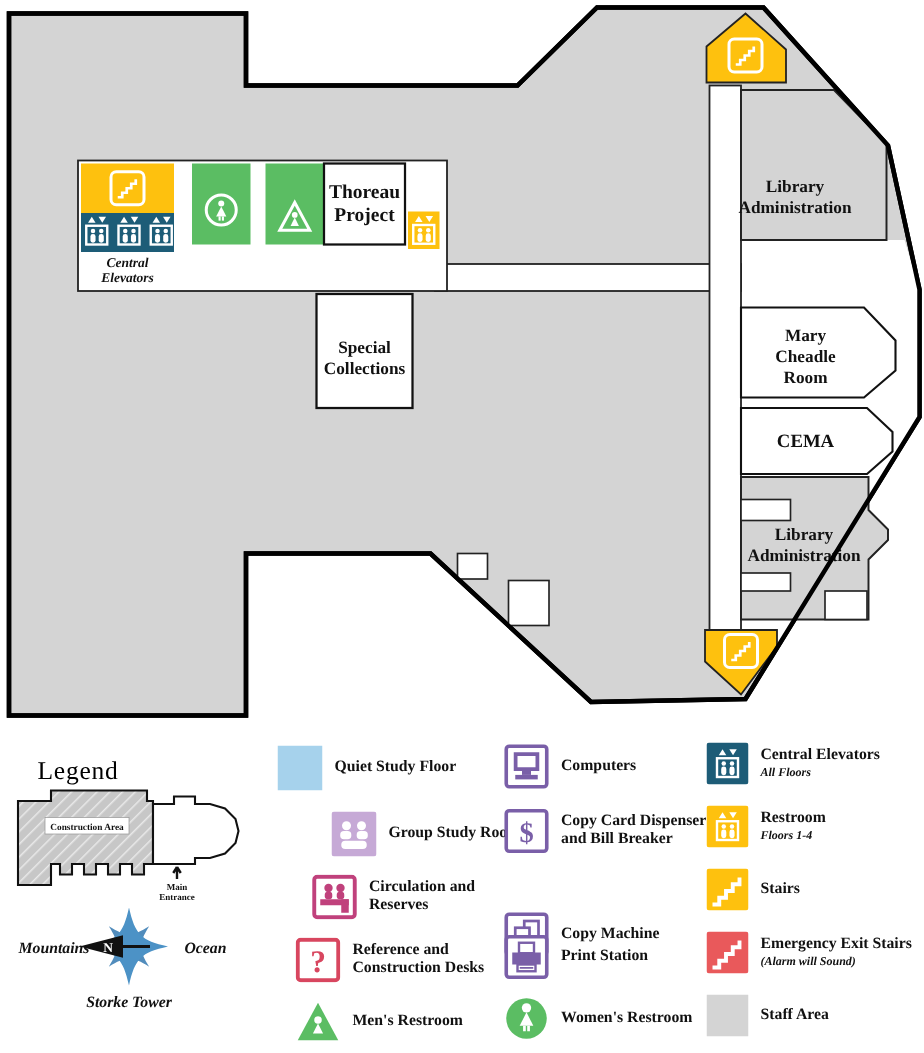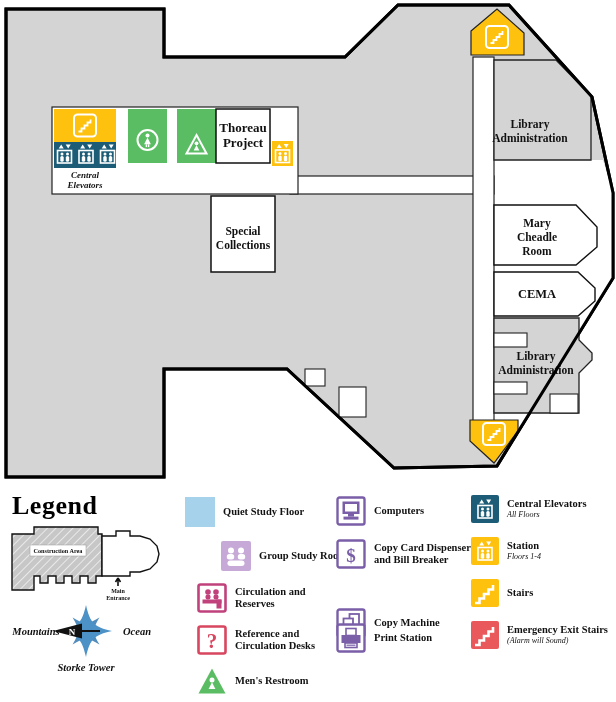--- a/index.html
+++ b/index.html
@@ -1,25 +1,25 @@
 <!DOCTYPE html>
 <html><head>
 <meta charset="utf-8">
 <style>
   html,body{margin:0;padding:0;background:#fff;}
   body{width:616px;height:702px;font-family:"Liberation Serif",serif;}
   .stage{position:relative;width:616px;height:702px;overflow:hidden;}
   .map-svg{position:absolute;left:0;top:0;}
-  .legend-title{position:absolute;left:8px;top:487px;font-size:26px;font-weight:bold;margin:4px;letter-spacing:.5px;}
+  .legend-title{position:absolute;left:8px;top:487px;font-size:17px;font-weight:normal;margin:17px;letter-spacing:.5px;}
   .minimap{position:absolute;left:4px;top:520px;}
   .compass{position:absolute;left:0px;top:598px;}
   .legend-item{position:absolute;display:flex;align-items:center;gap:8px;}
   .li-icon{flex:none;display:block;}
   .li-text{font-weight:bold;font-size:10.5px;line-height:1.18;max-width:112px;color:#111;}
-  .li-sub{font-size:8px;font-style:italic;font-weight:normal;line-height:1.2;}
+  .li-sub{font-size:8px;font-style:italic;font-weight:bold;line-height:1.2;}
   svg text{font-family:"Liberation Serif",serif;}
   .rm-label{font-weight:bold;fill:#111;}
   .it-label{font-weight:bold;font-style:italic;fill:#111;}
 </style>
 </head>
 <body>
 
 <div class="stage">
 
   <svg class="map-svg" width="616" height="482" viewBox="0 0 616 482">
@@ -192,38 +192,38 @@
     <svg class="li-icon" width="30" height="30">
       <rect width="30" height="30" rx="2" fill="#C6A9D6"></rect>
       <circle cx="10" cy="9.5" r="3" fill="#fff"></circle>
         <circle cx="20" cy="9.5" r="3" fill="#fff"></circle>
       <rect x="5.8" y="13" width="7.4" height="5.5" rx="2.5" fill="#fff"></rect>
       <rect x="16.8" y="13" width="7.4" height="5.5" rx="2.5" fill="#fff"></rect>
       <rect x="6.5" y="19.5" width="17" height="5.5" rx="2.7" fill="#fff"></rect>
     </svg>
     <div class="li-text">Group Study Room</div>
   </div>
-  <div class="legend-item" style="left:197px;top:583px;">
+  <div class="legend-item" style="left:208px;top:583px;">
     <svg class="li-icon" width="30" height="30">
       <rect x="1.5" y="1.5" width="27" height="27" rx="2" fill="#fff" stroke="#C0417C" stroke-width="2.6"></rect>
       <circle cx="11" cy="9" r="2.8" fill="#C0417C"></circle>
         <circle cx="19" cy="9" r="2.8" fill="#C0417C"></circle>
       <rect x="8.5" y="11.5" width="5" height="5" rx="2" fill="#C0417C"></rect>
       <rect x="16.5" y="11.5" width="5" height="5" rx="2" fill="#C0417C"></rect>
       <rect x="5.5" y="16.5" width="19" height="4" fill="#C0417C"></rect>
       <rect x="19.5" y="16.5" width="5" height="9" fill="#C0417C"></rect>
     </svg>
     <div class="li-text">Circulation and Reserves</div>
   </div>
   <div class="legend-item" style="left:197px;top:625px;">
     <svg class="li-icon" width="30" height="30">
       <rect x="1.5" y="1.5" width="27" height="27" rx="2" fill="#fff" stroke="#D8465F" stroke-width="2.6"></rect>
       <text x="15" y="23" font-size="21" font-weight="bold" text-anchor="middle" fill="#D8465F">?</text>
     </svg>
-    <div class="li-text">Reference and Circulation Desks</div>
+    <div class="li-text">Reference and Construction Desks</div>
   </div>
   <div class="legend-item" style="left:336px;top:496px;">
     <svg class="li-icon" width="30" height="30">
       <rect x="1.5" y="1.5" width="27" height="27" rx="2" fill="#fff" stroke="#7A5FA8" stroke-width="2.4"></rect>
       <rect x="6.5" y="5.5" width="17" height="12.5" fill="#7A5FA8"></rect>
       <rect x="9" y="8" width="12" height="7.5" fill="#fff"></rect>
       <rect x="12" y="18" width="6" height="2.6" fill="#7A5FA8"></rect>
       <rect x="7.5" y="20.6" width="15" height="3" fill="#7A5FA8"></rect>
     </svg>
     <div class="li-text">Computers</div>
@@ -255,52 +255,65 @@
   <div class="legend-item" style="left:336px;top:623px;">
     <svg class="li-icon" width="30" height="30">
       <rect x="1.5" y="1.5" width="27" height="27" rx="2" fill="#fff" stroke="#7A5FA8" stroke-width="2.4"></rect>
       <rect x="10" y="5.5" width="10" height="7" fill="#fff" stroke="#7A5FA8" stroke-width="1.6"></rect>
       <rect x="5.5" y="12" width="19" height="8" fill="#7A5FA8"></rect>
       <rect x="9" y="20" width="12" height="4.5" fill="#fff" stroke="#7A5FA8" stroke-width="1.6"></rect>
       <line x1="10.5" y1="22.2" x2="19.5" y2="22.2" stroke="#7A5FA8" stroke-width="1.2"></line>
     </svg>
     <div class="li-text">Print Station</div>
   </div>
+  <div class="legend-item" style="left:336px;top:664px;">
+    <svg class="li-icon" width="30" height="30">
+      <circle cx="15" cy="15" r="13.5" fill="#5BBD63"></circle>
+      <use href="#g-person-w" transform="translate(15,14.5) scale(1.2)"></use>
+    </svg>
+    <div class="li-text">Women's Restroom</div>
+  </div>
 
   <div class="legend-item" style="left:471px;top:495px;">
     <svg class="li-icon" width="28" height="28">
       <rect width="28" height="28" rx="2" fill="#1D5C77"></rect>
       <use href="#g-elev" transform="translate(6,4)"></use>
     </svg>
     <div class="li-text">
       <div>Central Elevators</div>
       <div class="li-sub">All Floors</div>
     </div>
   </div>
   <div class="legend-item" style="left:471px;top:537px;">
     <svg class="li-icon" width="28" height="28">
       <rect width="28" height="28" rx="2" fill="#FEC10E"></rect>
       <use href="#g-elev" transform="translate(6,4)"></use>
     </svg>
     <div class="li-text">
-      <div>Station</div>
+      <div>Restroom</div>
       <div class="li-sub">Floors 1-4</div>
     </div>
   </div>
   <div class="legend-item" style="left:471px;top:579px;">
     <svg class="li-icon" width="28" height="28">
       <rect width="28" height="28" rx="2" fill="#FEC10E"></rect>
       <use href="#g-steps-big"></use>
     </svg>
     <div class="li-text">Stairs</div>
   </div>
   <div class="legend-item" style="left:471px;top:621px;">
     <svg class="li-icon" width="28" height="28">
       <rect width="28" height="28" rx="2" fill="#E9595B"></rect>
       <use href="#g-steps-big"></use>
     </svg>
     <div class="li-text">
       <div>Emergency Exit Stairs</div>
       <div class="li-sub">(Alarm will Sound)</div>
     </div>
   </div>
+  <div class="legend-item" style="left:471px;top:663px;">
+    <svg class="li-icon" width="28" height="28">
+        <rect width="28" height="28" fill="#D4D4D4"></rect>
+      </svg>
+    <div class="li-text">Staff Area</div>
+  </div>
 
 </div>
 
 </body></html>

